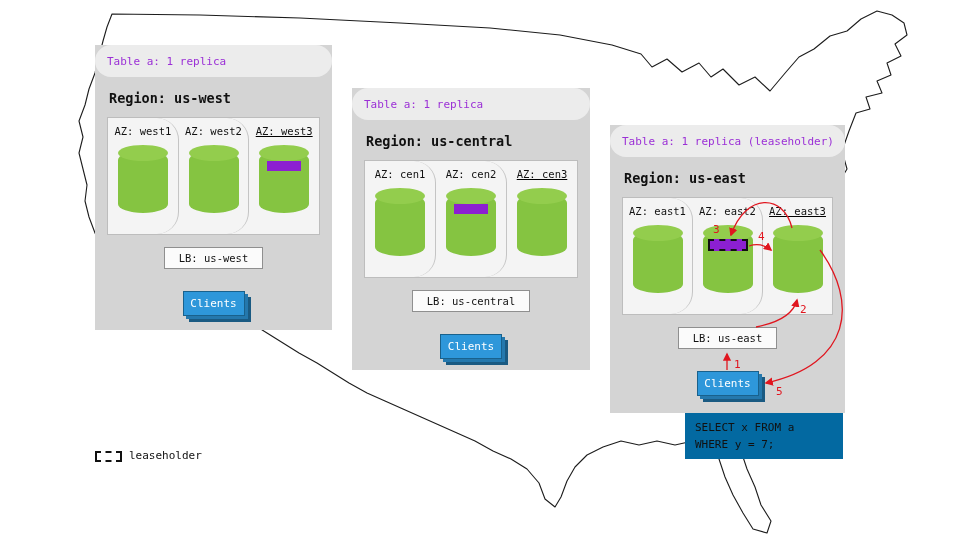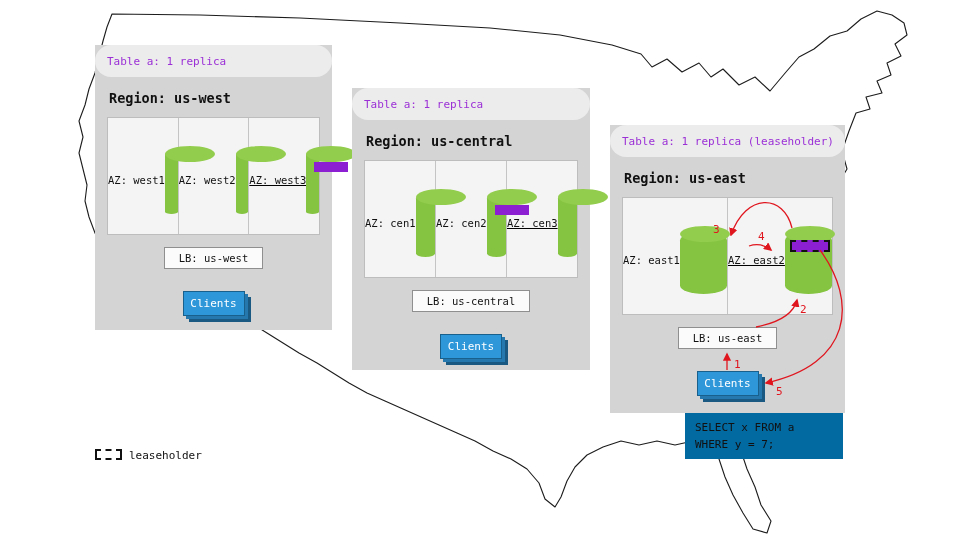--- a/index.html
+++ b/index.html
@@ -19,22 +19,22 @@
     height:32px; background:#ececec;
     display:flex; align-items:center; padding-left:12px;
     font-size:11px; color:#9b30d6; white-space:nowrap;border-radius:16px;
   }
   .region-title { font-size:13.5px; color:#111; margin:13px 14px 11px; white-space:nowrap;font-weight:bold; }
   .az-box {
     margin:0 auto; width:calc(100% - 24px); height:118px;
     background:#f4f4f4; border:1px solid #bdbdbd; display:flex;
   }
   .az-col {
-    flex:1; display:flex; flex-direction:row; align-items:center;
-    border-right:1px solid #c4c4c4; min-width:0;
+    flex:1; display:flex; flex-direction:column; align-items:center;
+    border-right:1px solid #c4c4c4; min-width:0;border-radius:22px;
   }
   .az-col:last-child { border-right:none;text-decoration:underline; }
   .az-label { font-size:10.5px; color:#111; margin-top:7px; white-space:nowrap; }
   .cyl {
     position:relative; width:50px; height:62px; margin-top:14px;
     background:#85c441; border-radius:25px / 9px;
   }
   .cyl::before {
     content:""; position:absolute; left:0; top:-6px;
     width:50px; height:16px; background:#93cd4d; border-radius:50%;
@@ -62,21 +62,21 @@
   
   .sql-note {
     position:absolute; left:685px; top:413px; width:158px; z-index:1;
     background:#0369a1; padding:6px 10px;
     font-size:11px; line-height:1.55; color:#111; white-space:nowrap;
   }
 
   
   .legend {
     position:absolute; left:95px; top:449px; z-index:1;
-    display:flex; align-items:flex-start; gap:7px;
+    display:flex; align-items:flex-end; gap:7px;
   }
   .legend-swatch { width:27px; height:11px; border:2px dashed #111; background:#fff; }
   .legend-label { font-size:11px; color:#111; }
 
   
   #arrows-svg {
     position:absolute; left:0; top:0; width:960px; height:540px;
     z-index:2; pointer-events:none;
   }
 </style>
@@ -160,20 +160,24 @@
   <div class="az-box">
     <div class="az-col">
       <div class="az-label">AZ: east1</div>
       <div class="cyl"></div>
     </div>
     <div class="az-col">
       <div class="az-label">AZ: east2</div>
       <div class="cyl">
         <div class="band lease"></div>
       </div>
+    </div>
+    <div class="az-col">
+      <div class="az-label">AZ: east3</div>
+      <div class="cyl"></div>
     </div>
   </div>
   <div class="lb-box">LB: us-east</div>
   <div class="clients">Clients</div>
 </div>
 
 <div class="sql-note">
   <div>SELECT x FROM a</div>
   <div>WHERE y = 7;</div>
 </div>

